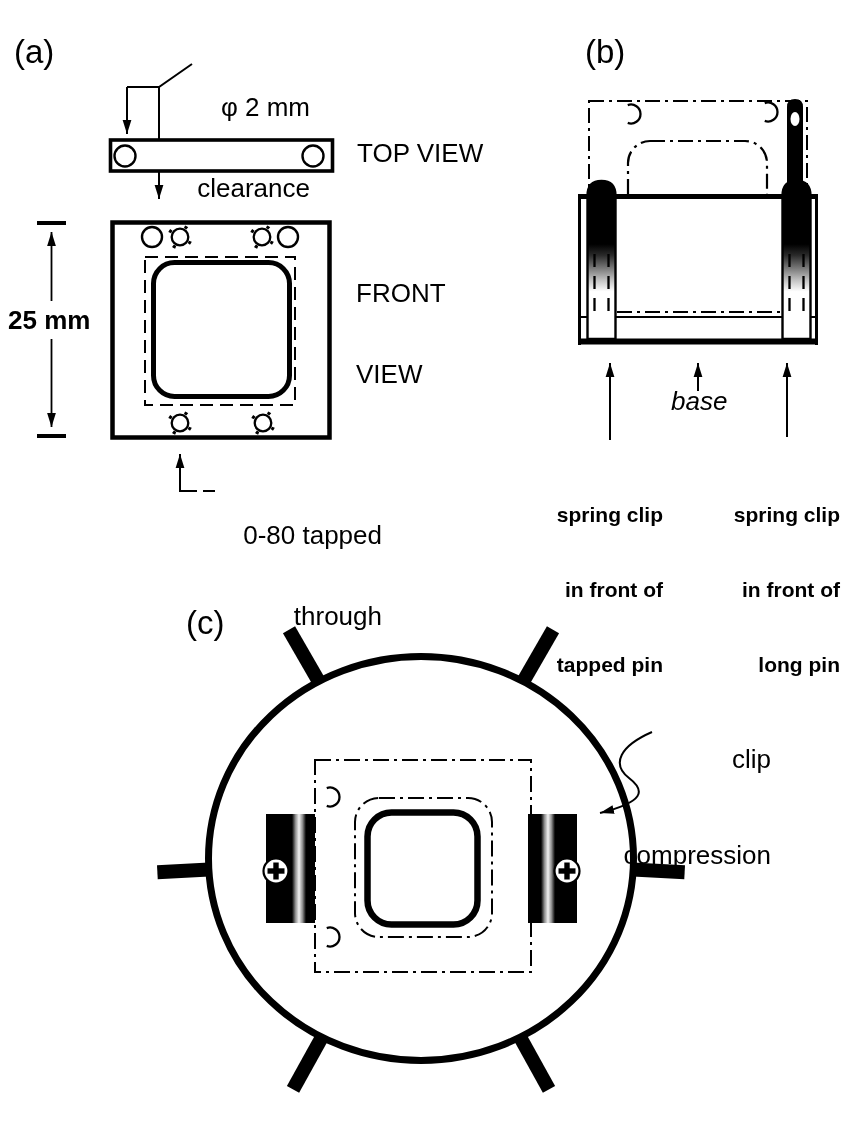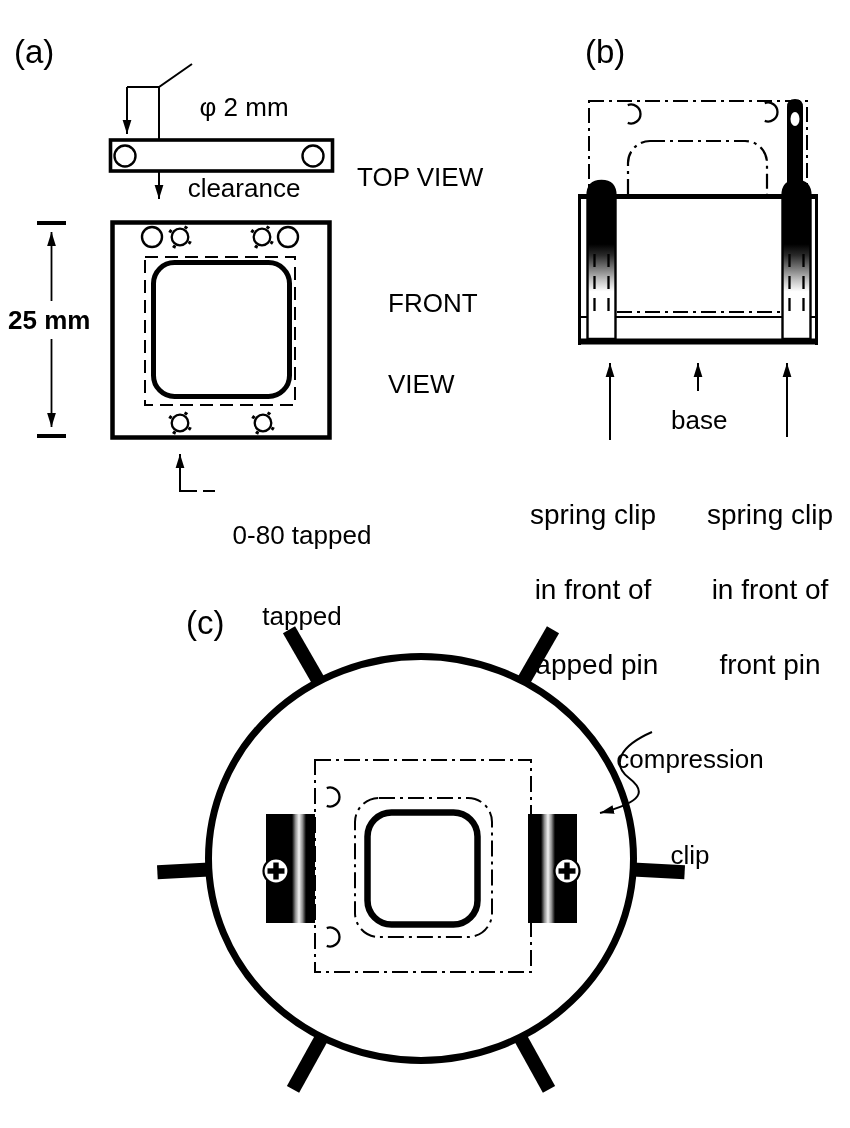--- a/index.html
+++ b/index.html
@@ -8,22 +8,22 @@
     width:850px;height:1128px;
     background:#ffffff;
     font-family:"Liberation Sans", sans-serif;
     color:#000;
     overflow:hidden;
   }
   .art{position:absolute;left:0;top:0;}
   .lbl{position:absolute;white-space:pre;color:#000;}
   .panel-letter{font-size:33px;line-height:34px;}
   .ann{font-size:26px;line-height:27px;}
-  .ann-sm{font-size:28px;line-height:25px;}
-  .ctr{text-align:center;}
+  .ann-sm{font-size:21px;line-height:25px;font-weight:bold;}
+  .ctr{text-align:right;}
 </style>
 </head>
 <body>
 
 <div class="canvas">
 
   <svg class="art" width="850" height="1128" viewBox="0 0 850 1128">
     <defs>
       <marker id="arw" markerUnits="userSpaceOnUse" markerWidth="16" markerHeight="12" refX="14" refY="5" orient="auto">
         <path d="M0,0.6 L14,5 L0,9.4 Z" fill="#000"></path>
@@ -149,46 +149,46 @@
 
   <div class="lbl panel-letter" style="left:14px;top:35px;">(a)</div>
   <div class="lbl panel-letter" style="left:585px;top:35px;">(b)</div>
   <div class="lbl panel-letter" style="left:186px;top:606px;">(c)</div>
 
   <div class="lbl ann ctr" style="left:178px;top:40px;width:132px;">
     <div>φ 2 mm</div>
     <div>clearance</div>
   </div>
 
-  <div class="lbl ann" style="left:357px;top:140px;margin-top:24px;">TOP VIEW</div>
+  <div class="lbl ann" style="left:357px;top:140px;">TOP VIEW</div>
 
-  <div class="lbl ann" style="left:356px;top:236px;margin-left:32px;">
+  <div class="lbl ann" style="left:356px;top:226px;">
     <div>FRONT</div>
     <div>VIEW</div>
   </div>
 
   <div class="lbl ann" style="left:8px;top:307px;font-weight:bold;">25 mm</div>
 
   <div class="lbl ann ctr" style="left:222px;top:468px;width:160px;">
     <div>0-80 tapped</div>
-    <div>tapped</div>
+    <div>through</div>
   </div>
 
-  <div class="lbl ann" style="left:671px;top:407px;">base</div>
+  <div class="lbl ann" style="left:671px;top:388px;font-style:italic;">base</div>
 
   <div class="lbl ann-sm ctr" style="left:523px;top:452px;width:140px;">
     <div>spring clip</div>
     <div>in front of</div>
     <div>tapped pin</div>
   </div>
 
   <div class="lbl ann-sm ctr" style="left:700px;top:452px;width:140px;">
     <div>spring clip</div>
     <div>in front of</div>
-    <div>front pin</div>
+    <div>long pin</div>
   </div>
 
   <div class="lbl ann ctr" style="left:609px;top:679px;width:162px;line-height:32px;">
+    <div>clip</div>
     <div>compression</div>
-    <div>clip</div>
   </div>
 
 </div>
 
 </body></html>

